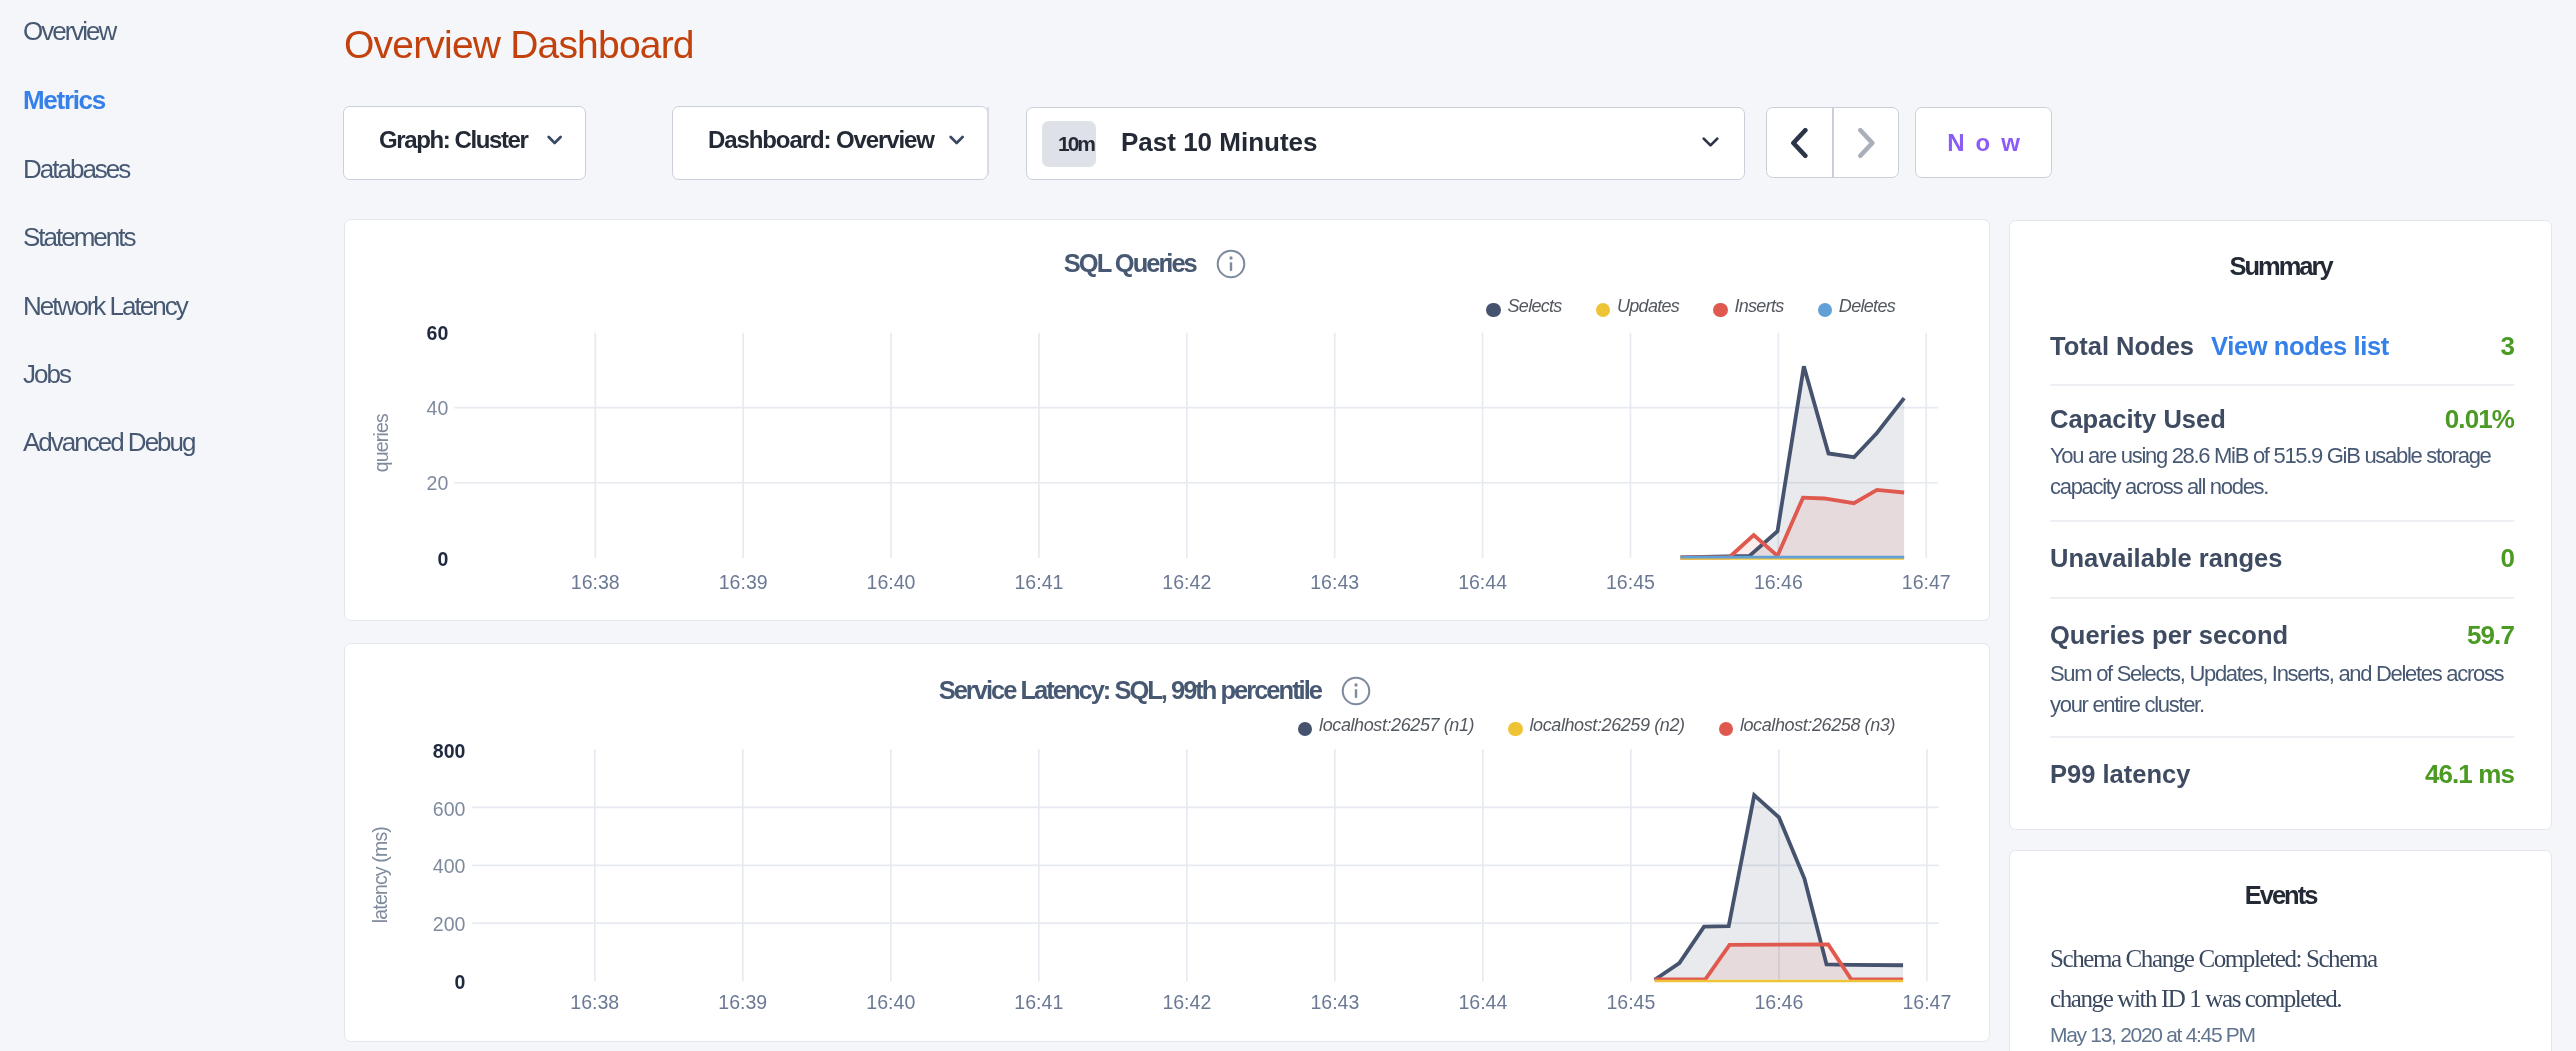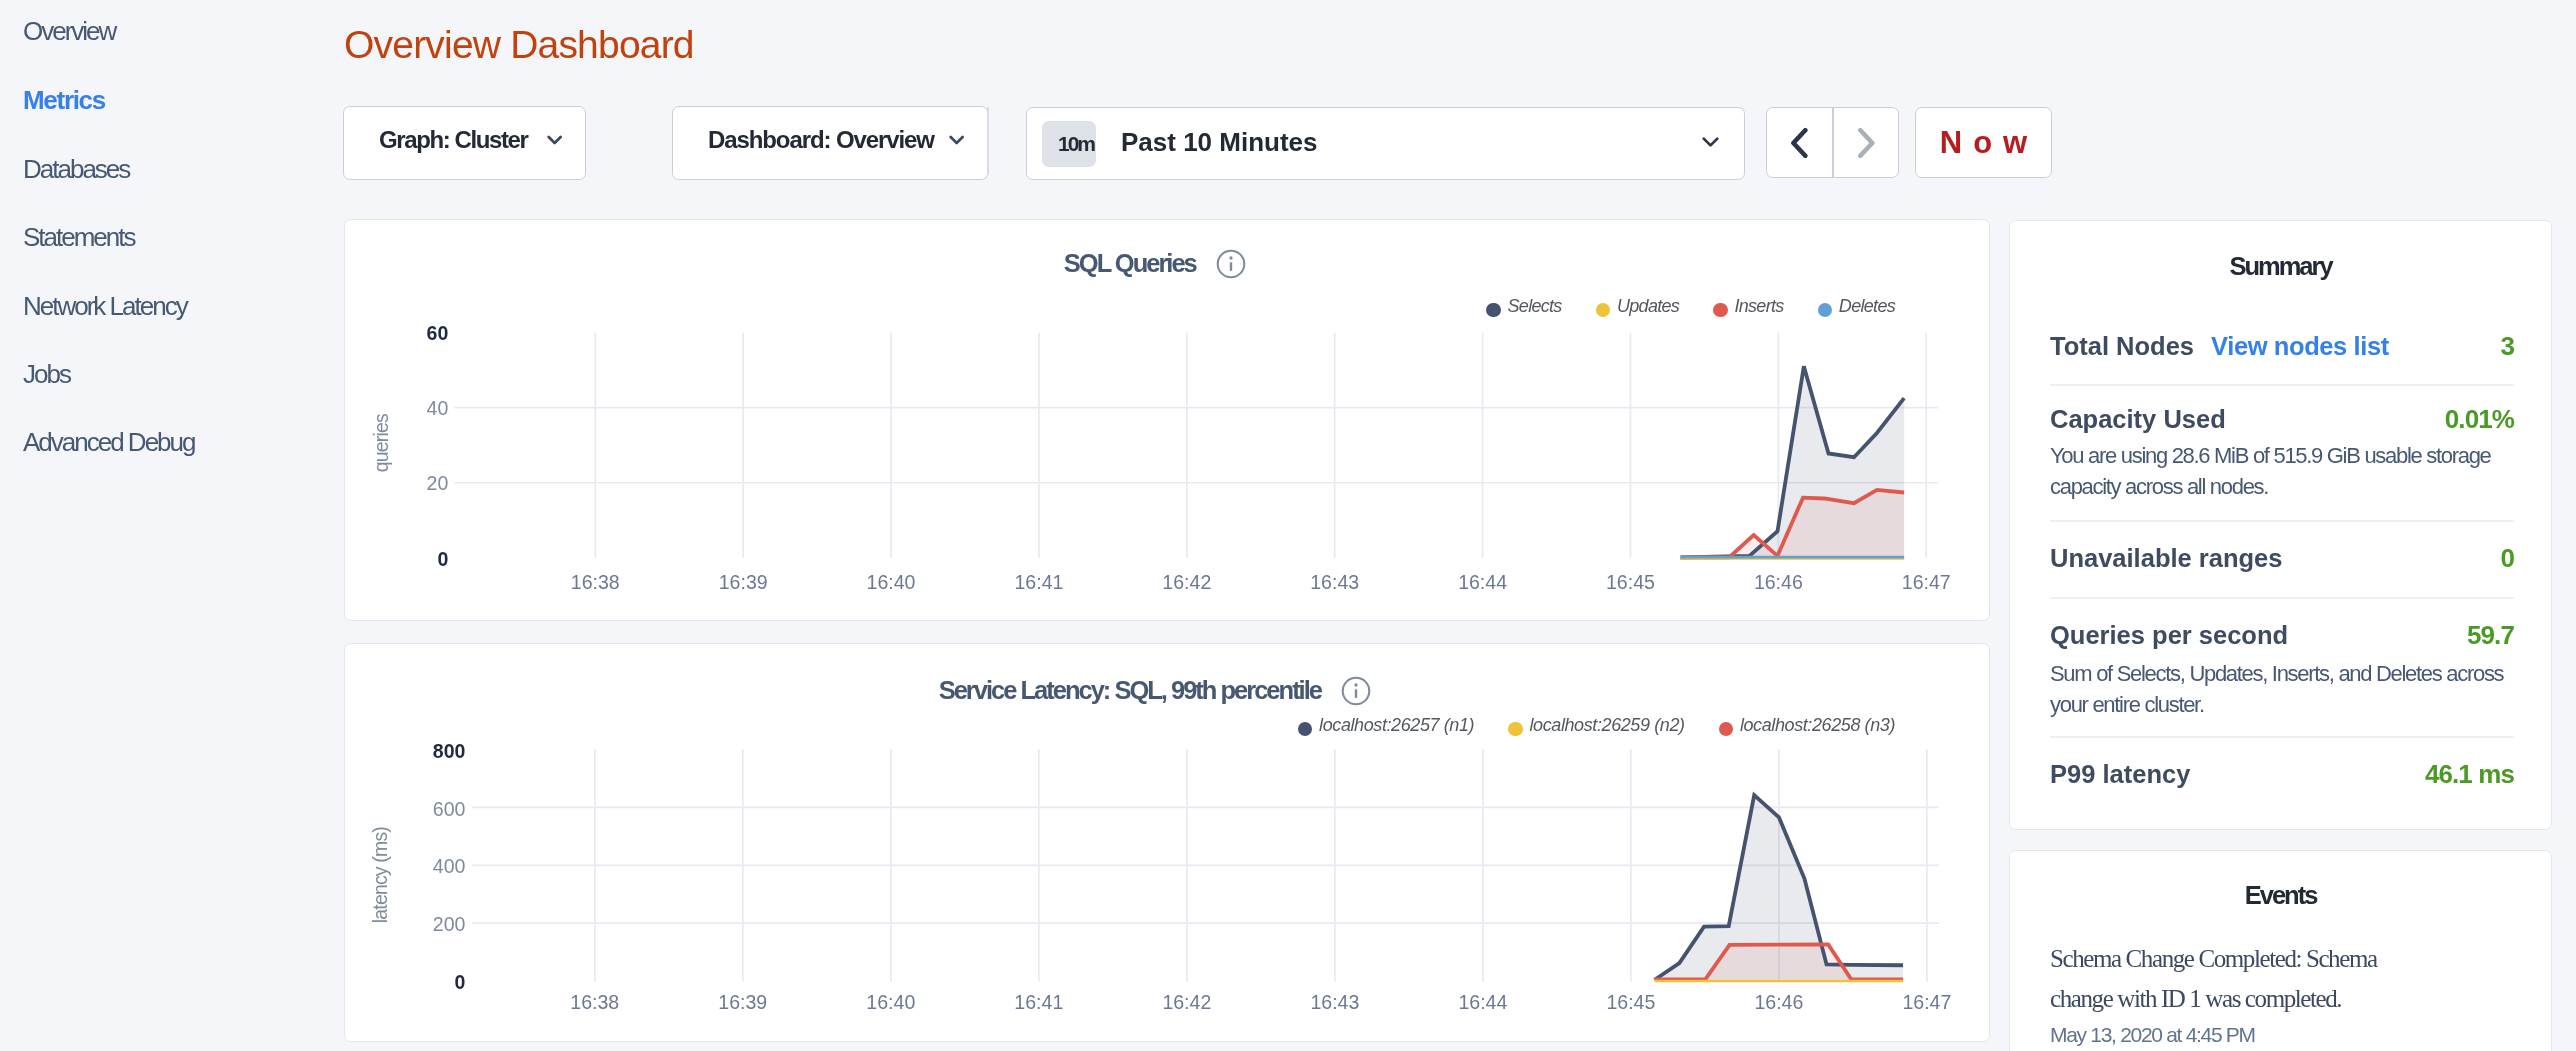--- a/index.html
+++ b/index.html
@@ -62,21 +62,21 @@
   <div class="abs" style="left:65px; top:0; width:1.7px; height:100%; background:#c9ced8;"></div>
   <svg class="abs" style="left:23px; top:50%; transform:translateY(-50%);" width="18.7" height="31" viewBox="0 0 22 36">
       <polyline points="18,3 4,18 18,33" fill="none" stroke="#2b3547" stroke-width="5.5" stroke-linecap="round" stroke-linejoin="round"></polyline>
     </svg>
   <svg class="abs" style="left:90px; top:50%; transform:translateY(-50%);" width="18.7" height="31" viewBox="0 0 22 36">
       <polyline points="4,3 18,18 4,33" fill="none" stroke="#a9b0ba" stroke-width="5.5" stroke-linecap="round" stroke-linejoin="round"></polyline>
     </svg>
 </div>
 
 <div class="ctl" style="left:1915px; top:107px; width:137px; height:71px; display:flex; align-items:center; justify-content:center;">
-  <span style="font-size:31px; font-weight:bold; letter-spacing:11px; margin-right:-11px; color:#b91c1c;">Now</span>
+  <span style="font-size:24px; font-weight:bold; letter-spacing:11px; margin-right:-11px; color:#8b5cf6;">Now</span>
 </div>
 
 <div class="panel" id="p1" style="left:344px; top:219px; width:1646px; height:402px;">
   <div class="chart-title" style="top:28px;">
     <span>SQL Queries</span>
     <svg width="30" height="30" viewBox="0 0 35 35">
         <circle cx="17.5" cy="17.5" r="15.5" fill="none" stroke="#7e8b9d" stroke-width="2.4"></circle>
         <line x1="17.5" y1="15.5" x2="17.5" y2="25.5" stroke="#7e8b9d" stroke-width="2.8"></line>
         <circle cx="17.5" cy="10.5" r="1.9" fill="#7e8b9d"></circle>
       </svg>

